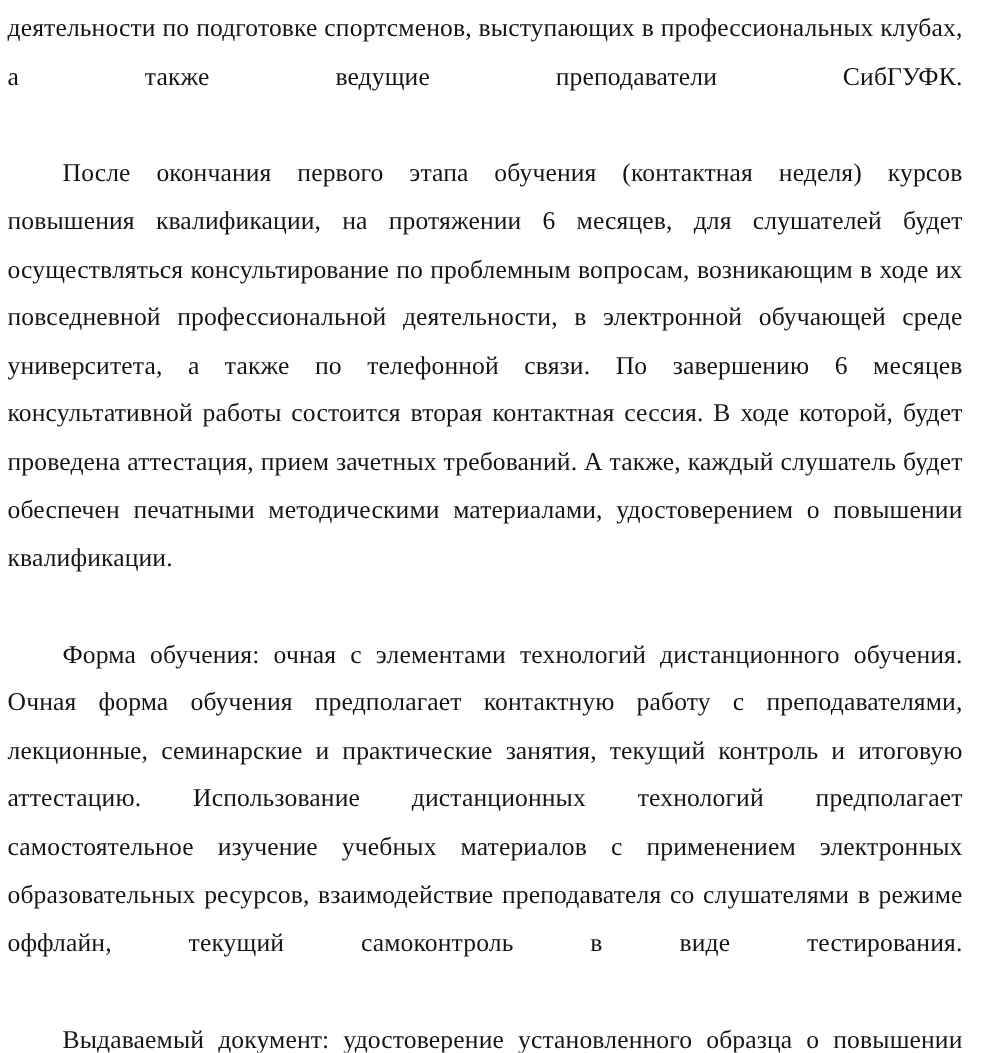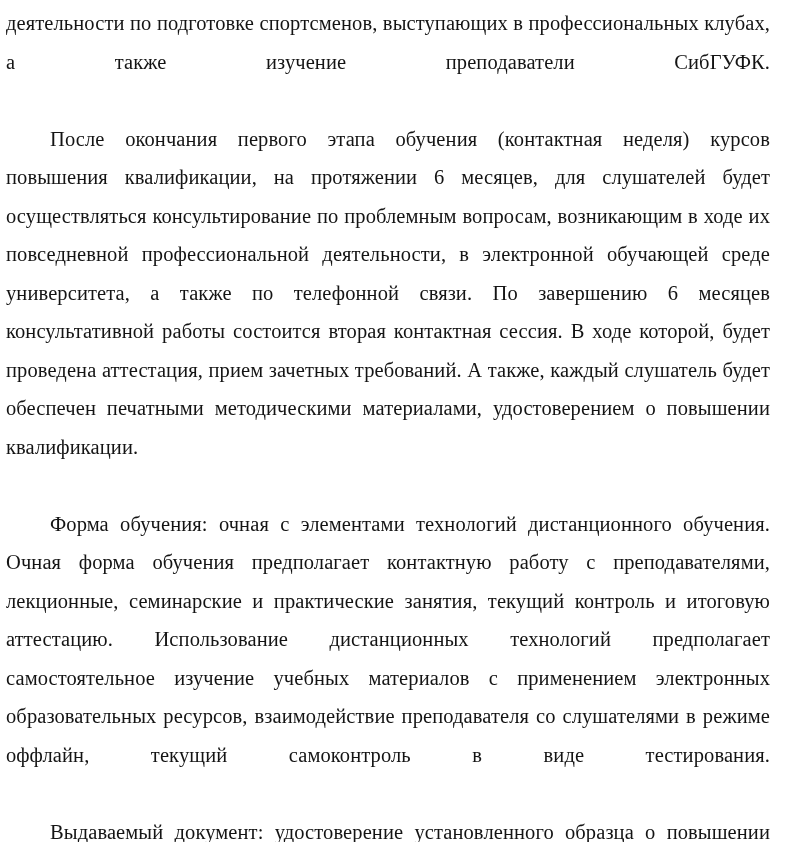--- a/index.html
+++ b/index.html
@@ -48,18 +48,18 @@
   }
   p.noafter::after {
     content: none;
   }
 </style>
 </head>
 <body>
 
 <div class="page">
   <div class="doc-body">
-    <p class="cont">деятельности по подготовке спортсменов, выступающих в профессиональных клубах, а также изучение преподаватели СибГУФК.</p>
+    <p class="cont">деятельности по подготовке спортсменов, выступающих в профессиональных клубах, а также ведущие преподаватели СибГУФК.</p>
     <p class="indent">После окончания первого этапа обучения (контактная неделя) курсов повышения квалификации, на протяжении 6 месяцев, для слушателей будет осуществляться консультирование по проблемным вопросам, возникающим в ходе их повседневной профессиональной деятельности, в электронной обучающей среде университета, а также по телефонной связи. По завершению 6 месяцев консультативной работы состоится вторая контактная сессия. В ходе которой, будет проведена аттестация, прием зачетных требований.    А также, каждый слушатель будет обеспечен печатными методическими материалами, удостоверением о повышении квалификации.</p>
     <p class="indent">Форма обучения: очная с элементами технологий дистанционного обучения. Очная форма обучения предполагает контактную работу с преподавателями, лекционные, семинарские и практические занятия, текущий контроль и итоговую аттестацию. Использование дистанционных технологий предполагает самостоятельное изучение учебных материалов с применением электронных образовательных ресурсов, взаимодействие преподавателя со слушателями в режиме оффлайн, текущий самоконтроль в виде тестирования.</p>
     <p class="indent noafter">Выдаваемый документ: удостоверение установленного образца о повышении квалификации.</p>
   </div>
 </div>
 
 </body></html>

